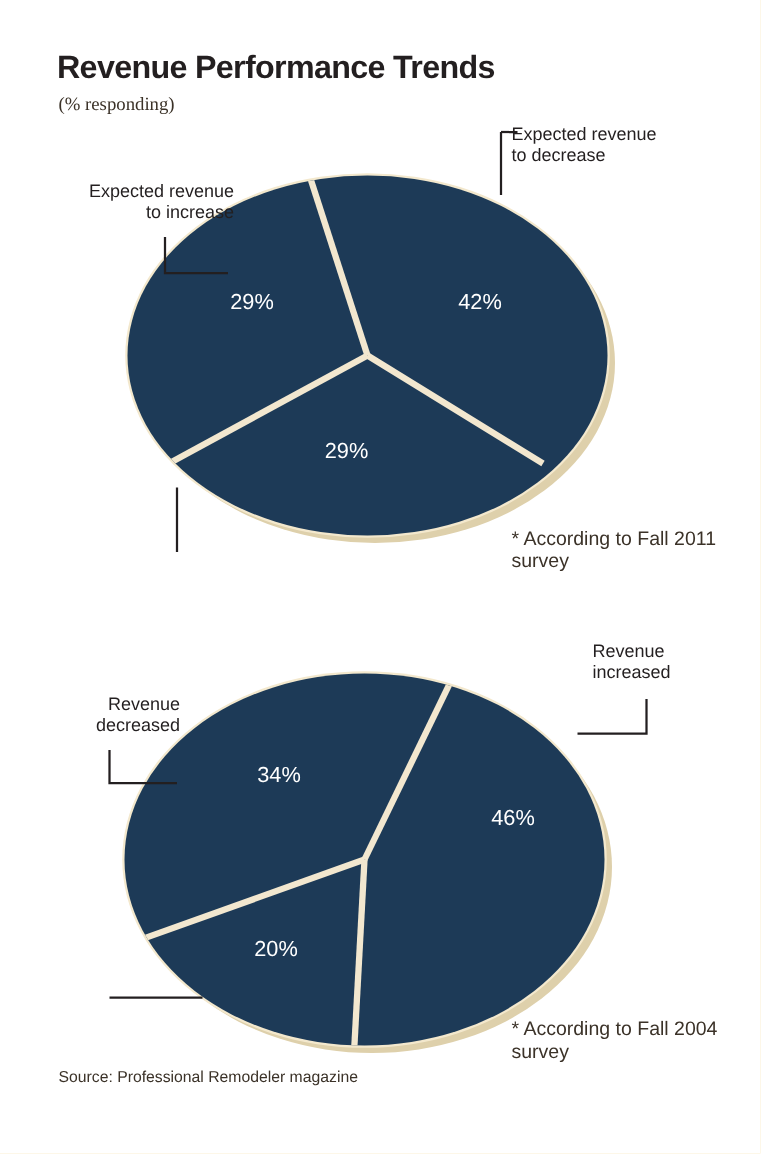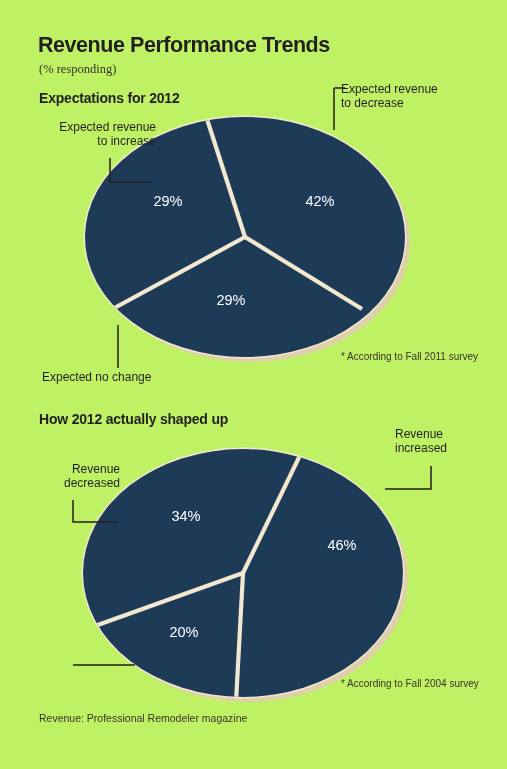--- a/index.html
+++ b/index.html
@@ -10,21 +10,21 @@
     width: 507px;
     height: 769px;
     background: #faeac4;
     font-family: "Liberation Sans", sans-serif;
     overflow: hidden;
     position: relative;
   }
   .page {
     position: absolute;
     inset: 0;
-    background: #bef264;
+    background: #ffffff;
   }
   .title {
     position: absolute;
     left: 38px;
     top: 33px;
     font-size: 21.5px;
     font-weight: bold;
     color: #231f20;
     letter-spacing: -0.45px;
   }
@@ -51,21 +51,21 @@
     font-size: 12px;
     color: #231f20;
     line-height: 1.17;
     white-space: pre-line;
   }
   .callout.right { text-align: right; }
   .callout.left  { text-align: left; }
 
   .footnote {
     position: absolute;
-    font-size: 10px;
+    font-size: 13px;
     color: #3b3228;
   }
   .source {
     position: absolute;
     left: 39px;
     top: 712px;
     font-size: 10.5px;
     color: #3b3228;
   }
   svg.chart {
@@ -83,22 +83,20 @@
   }
 </style>
 </head>
 <body>
 
 <div class="page">
 
   <div class="title">Revenue Performance Trends</div>
   <div class="subtitle">(% responding)</div>
 
-  <div class="section-heading" id="heading1">Expectations for 2012</div>
-  <div class="section-heading" id="heading2">How 2012 actually shaped up</div>
 
   <svg class="chart" viewBox="0 0 507 769">
     <defs>
       <clipPath id="clip1">
         <ellipse cx="245" cy="237" rx="160" ry="120"></ellipse>
       </clipPath>
       <clipPath id="clip2">
         <ellipse cx="243" cy="573" rx="160" ry="124"></ellipse>
       </clipPath>
     </defs>
@@ -150,26 +148,25 @@
       <path d="M 431 466 L 431 489 L 385 489"></path>
 
       <path d="M 73 665 L 135 665"></path>
     </g>
   </svg>
 
   <div class="callout right" style="left:20px; top:120px; width:136px;">Expected revenue
 to increase</div>
   <div class="callout left" style="left:341px; top:82px; width:160px;">Expected revenue
 to decrease</div>
-  <div class="callout left" style="left:42px; top:370px; width:180px;">Expected no change</div>
 
   <div class="footnote" style="left:341px; top:351px;">* According to Fall 2011 survey</div>
 
   <div class="callout right" style="left:10px; top:462px; width:110px;">Revenue
 decreased</div>
   <div class="callout left" style="left:395px; top:427px; width:100px;">Revenue
 increased</div>
 
   <div class="footnote" style="left:341px; top:678px;">* According to Fall 2004 survey</div>
 
-  <div class="source">Revenue: Professional Remodeler magazine</div>
+  <div class="source">Source: Professional Remodeler magazine</div>
 
 </div>
 
 </body></html>

